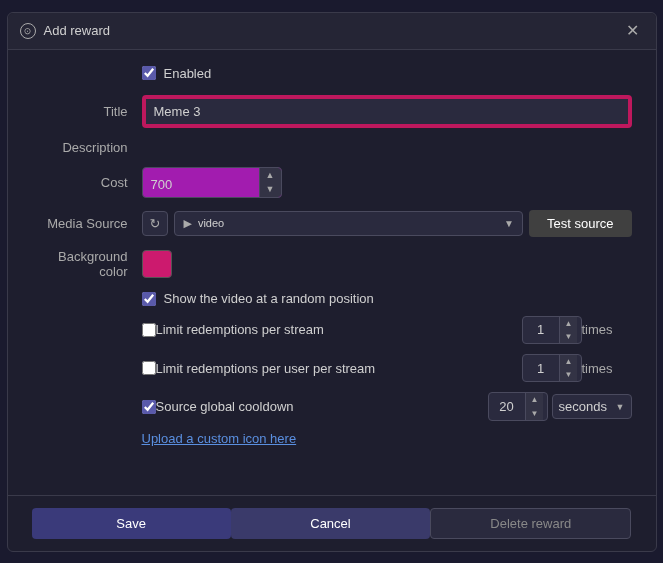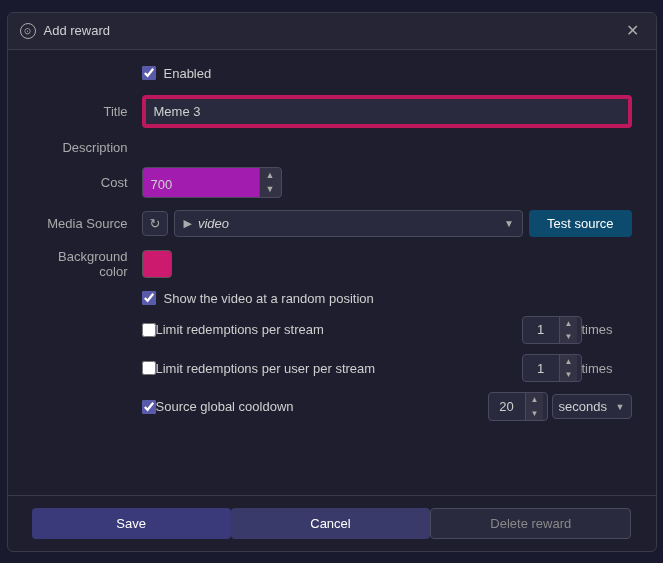--- a/index.html
+++ b/index.html
@@ -148,48 +148,47 @@
       flex: 1;
       cursor: pointer;
     }
     .source-select-wrap .play-icon {
       color: #aaa;
       font-size: 11px;
     }
     .source-label {
       flex: 1;
       color: #d0d0d0;
-      font-size: 13px;
-      font-style: italic;
+      font-size: 11px;
     }
     .source-arrow {
       color: #aaa;
       font-size: 10px;
     }
     .test-source-btn {
-      background: #0c4a6e;
+      background: #404040;
       border: none;
       border-radius: 4px;
       color: #fff;
       cursor: pointer;
       padding: 6px 18px;
       font-size: 13px;
       white-space: nowrap;
     }
     .color-swatch {
       width: 30px;
       height: 28px;
       border-radius: 4px;
       border: 1px solid #555;
       cursor: pointer;
       background: #cc1a6e;
     }
     .checkbox-row {
       display: flex;
-      align-items: center;
+      align-items: flex-end;
       gap: 8px;
       margin-bottom: 10px;
       padding-left: 110px;
     }
     .checkbox-row input[type="checkbox"] {
       width: 14px;
       height: 14px;
       accent-color: #5a5aaa;
       cursor: pointer;
     }
@@ -424,20 +423,21 @@
           <button class="limit-spinner-btn">▲</button>
           <button class="limit-spinner-btn">▼</button>
         </div>
       </div>
       <div class="cooldown-unit-select" style="margin-left:4px;">
         <span class="cooldown-unit-label">seconds</span>
         <span class="cooldown-unit-arrow">▼</span>
       </div>
     </div>
 
+    <a class="upload-link" href="#">Upload a custom icon here</a>
 
   </div>
 
   <div class="footer">
     <button class="footer-btn btn-save">Save</button>
     <button class="footer-btn btn-cancel">Cancel</button>
     <button class="footer-btn btn-delete">Delete reward</button>
   </div>
 </div>
 

